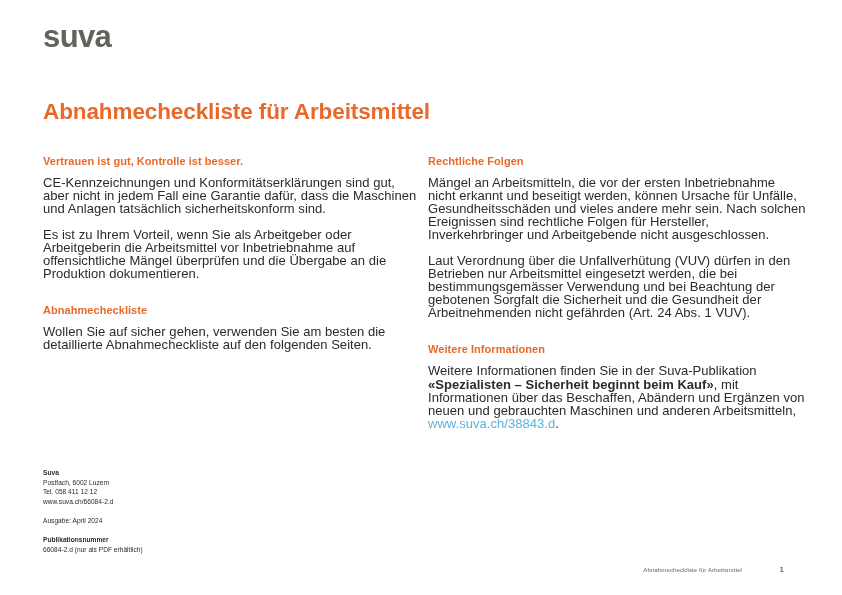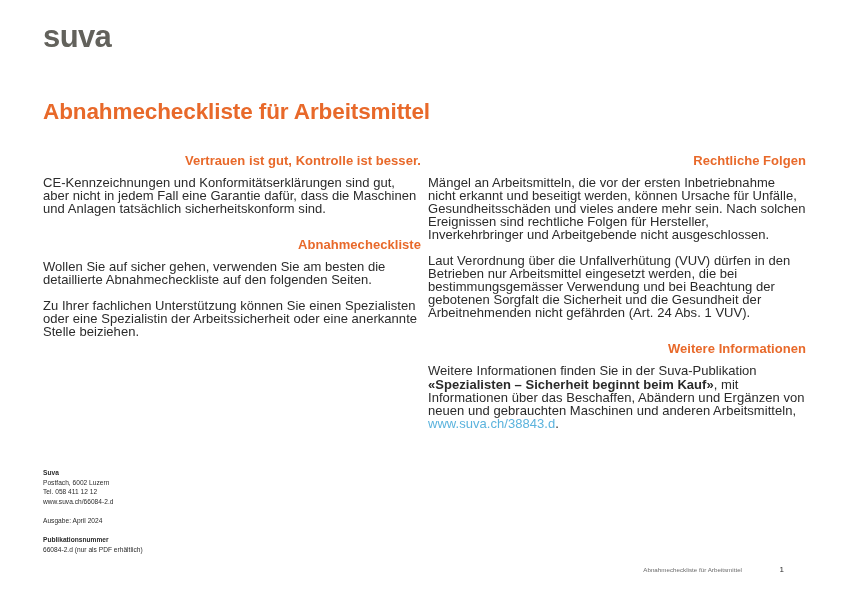--- a/index.html
+++ b/index.html
@@ -54,27 +54,26 @@
   
   .col {
     position: absolute;
     top: 155px;
     width: 378px;
   }
   .col-left  { left: 43px; }
   .col-right { left: 428px; }
 
   .sec-head {
-    font-size: 13px;
+    font-size: 11px;
     font-weight: bold;
     color: #e8692a;
     line-height: 12px;
     margin: 0 0 9px 0;
     letter-spacing: 0.05px;
-    text-align: right;
   }
   .sec-head.spaced-top { margin-top: 24px; }
 
   p.body {
     font-size: 13px;
     line-height: 13.1px;
     color: #2b2b2b;
     margin: 0 0 12.5px 0;
     letter-spacing: 0.04px;
   }
@@ -129,24 +128,24 @@
 <div class="page">
 
   <div class="logo">suva</div>
 
   <h1 class="main-title">Abnahmecheckliste für Arbeitsmittel</h1>
 
   <div class="col col-left">
 
     <div class="sec-head">Vertrauen ist gut, Kontrolle ist besser.</div>
     <p class="body">CE-Kennzeichnungen und Konformitätserklärungen sind gut, aber nicht in jedem Fall eine Garantie dafür, dass die Maschinen und Anlagen tatsächlich sicherheitskonform sind.</p>
+    <p class="body">Es ist zu Ihrem Vorteil, wenn Sie als Arbeitgeber oder Arbeitgeberin die Arbeitsmittel vor Inbetriebnahme auf offensichtliche Mängel überprüfen und die Übergabe an die Produktion dokumentieren.</p>
 
     <div class="sec-head spaced-top">Abnahmecheckliste</div>
     <p class="body">Wollen Sie auf sicher gehen, verwenden Sie am besten die detaillierte Abnahmecheckliste auf den folgenden Seiten.</p>
-    <p class="body">Zu Ihrer fachlichen Unterstützung können Sie einen Spezialisten oder eine Spezialistin der Arbeitssicherheit oder eine anerkannte Stelle beiziehen.</p>
 
   </div>
 
   <div class="col col-right">
 
     <div class="sec-head">Rechtliche Folgen</div>
     <p class="body">Mängel an Arbeitsmitteln, die vor der ersten Inbetriebnahme nicht erkannt und beseitigt werden, können Ursache für Unfälle, Gesundheitsschäden und vieles andere mehr sein. Nach solchen Ereignissen sind rechtliche Folgen für Hersteller, Inverkehrbringer und Arbeitgebende nicht ausgeschlossen.</p>
     <p class="body">Laut Verordnung über die Unfallverhütung (VUV) dürfen in den Betrieben nur Arbeitsmittel eingesetzt werden, die bei bestimmungsgemässer Verwendung und bei Beachtung der gebotenen Sorgfalt die Sicherheit und die Gesundheit der Arbeitnehmenden nicht gefährden (Art. 24 Abs. 1 VUV).</p>
 
     <div class="sec-head spaced-top">Weitere Informationen</div>

